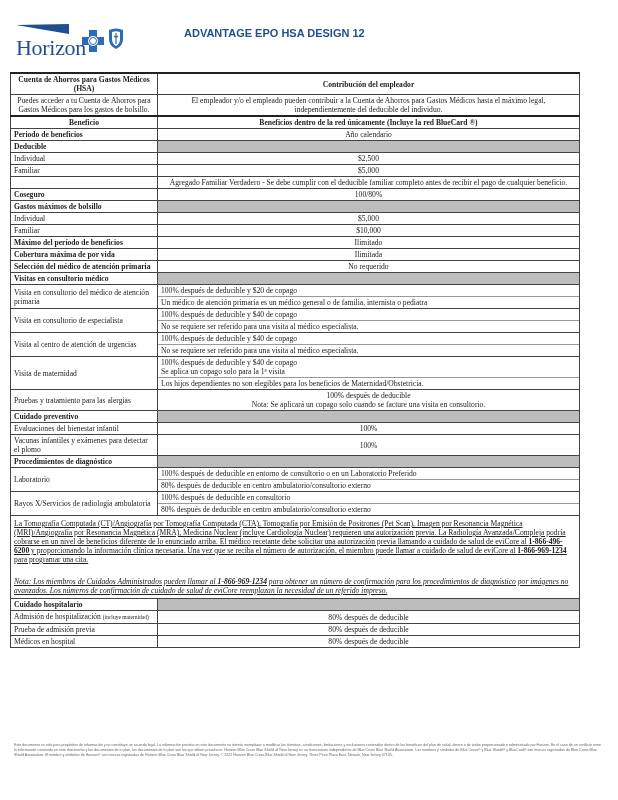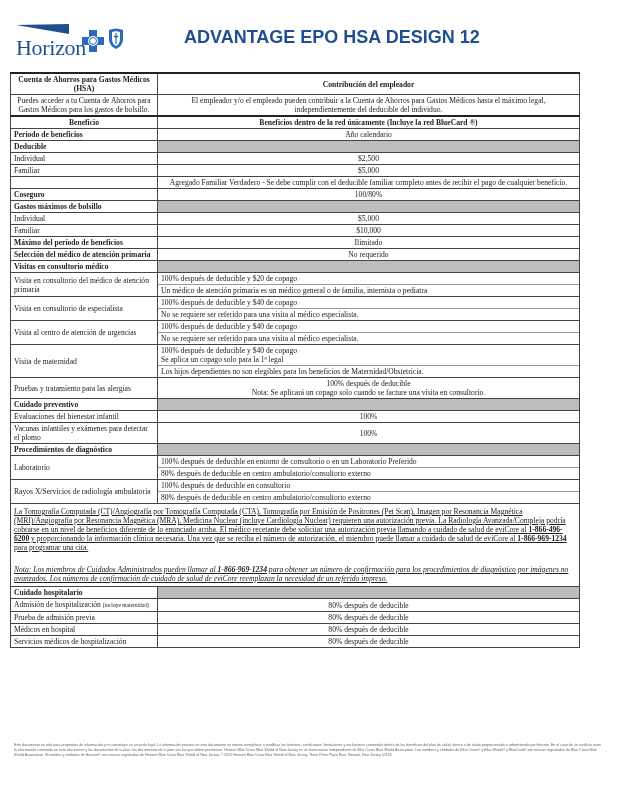--- a/index.html
+++ b/index.html
@@ -3,21 +3,21 @@
 <meta charset="utf-8">
 <style>
   html, body { margin:0; padding:0; background:#fff; }
   body { width:618px; height:800px; position:relative; overflow:hidden; font-family:"Liberation Serif", serif; color:#222; }
   .header { position:absolute; left:0; top:0; width:618px; height:62px; }
   .logo { position:absolute; left:14px; top:22px; width:110px; height:34px; }
   .logo-word { position:absolute; left:2px; top:13px; font-family:"Liberation Serif", serif; font-size:22px; color:#1f4f8e; letter-spacing:-0.3px; }
   .logo-swoosh { position:absolute; left:2px; top:2px; width:53px; height:10px; }
   .logo-cross { position:absolute; left:68px; top:8px; width:22px; height:22px; }
   .logo-shield { position:absolute; left:94px; top:6px; width:16px; height:22px; }
-  .doc-title { position:absolute; left:184px; top:27px; font-family:"Liberation Sans", sans-serif; font-weight:bold; font-size:18px; color:#1f4f8e; }
+  .doc-title { position:absolute; left:184px; top:27px; font-family:"Liberation Sans", sans-serif; font-weight:bold; font-size:11px; color:#1f4f8e; }
 
   table.plan { position:absolute; left:10px; top:72px; width:570px; border-collapse:collapse; font-size:7.6px; line-height:9px; }
   table.plan td { border:1px solid #444; padding:1px 3px; vertical-align:middle; }
   td.lbl { width:140px; }
   td.val { text-align:center; }
   td.b { font-weight:bold; }
   td.sub { padding-left:10px; }
   td.grey { background:#bdbdbd; }
   tr.thick-top td { border-top:2px solid #222; }
   .center { text-align:center; }
@@ -101,20 +101,24 @@
   </tr>
   <tr>
     <td class="lbl sub">Familiar</td>
     <td class="val">$10,000</td>
   </tr>
   <tr>
     <td class="lbl b">Máximo del período de beneficios</td>
     <td class="val">Ilimitado</td>
   </tr>
   <tr>
+    <td class="lbl b">Cobertura máxima de por vida</td>
+    <td class="val">Ilimitada</td>
+  </tr>
+  <tr>
     <td class="lbl b">Selección del médico de atención primaria</td>
     <td class="val">No requerido</td>
   </tr>
   <tr>
     <td class="lbl b">Visitas en consultorio médico</td>
     <td class="grey"></td>
   </tr>
   <tr>
     <td class="lbl sub">Visita en consultorio del médico de atención primaria</td>
     <td class="split">
@@ -132,21 +136,21 @@
   <tr>
     <td class="lbl sub">Visita al centro de atención de urgencias</td>
     <td class="split">
       <div>100% después de deducible y $40 de copago</div>
       <div>No se requiere ser referido para una visita al médico especialista.</div>
     </td>
   </tr>
   <tr>
     <td class="lbl sub">Visita de maternidad</td>
     <td class="split">
-      <div><span>100% después de deducible y $40 de copago</span><br><span>Se aplica un copago solo para la 1ª legal</span></div>
+      <div><span>100% después de deducible y $40 de copago</span><br><span>Se aplica un copago solo para la 1ª visita</span></div>
       <div>Los hijos dependientes no son elegibles para los beneficios de Maternidad/Obstetricia.</div>
     </td>
   </tr>
   <tr>
     <td class="lbl sub">Pruebas y tratamiento para las alergias</td>
     <td class="val"><span>100% después de deducible</span><br><span>Nota: Se aplicará un copago solo cuando se facture una visita en consultorio.</span></td>
   </tr>
   <tr>
     <td class="lbl b">Cuidado preventivo</td>
     <td class="grey"></td>
@@ -192,20 +196,16 @@
     <td class="val">80% después de deducible</td>
   </tr>
   <tr>
     <td class="lbl sub">Prueba de admisión previa</td>
     <td class="val">80% después de deducible</td>
   </tr>
   <tr>
     <td class="lbl sub">Médicos en hospital</td>
     <td class="val">80% después de deducible</td>
   </tr>
-  <tr>
-    <td class="lbl sub">Servicios médicos de hospitalización</td>
-    <td class="val">80% después de deducible</td>
-  </tr>
 </tbody>
   </table>
 
 <div class="footer">Este documento es solo para propósitos de información y no constituye un acuerdo legal. La información provista en este documento no intenta reemplazar o modificar los términos, condiciones, limitaciones y exclusiones contenidas dentro de los beneficios del plan de salud, dentro o de visión proporcionado o administrado por Horizon. En el caso de un conflicto entre la información contenida en este documento y los documentos de tu plan, los documentos de tu plan son los que deben prevalecer. Horizon Blue Cross Blue Shield of New Jersey es un licenciatario independiente de Blue Cross Blue Shield Association. Los nombres y símbolos de Blue Cross® y Blue Shield® y BlueCard® son marcas registradas de Blue Cross Blue Shield Association. El nombre y símbolos de Horizon® son marcas registradas de Horizon Blue Cross Blue Shield of New Jersey. © 2022 Horizon Blue Cross Blue Shield of New Jersey. Three Penn Plaza East, Newark, New Jersey 07105.</div>
 
 </body></html>

